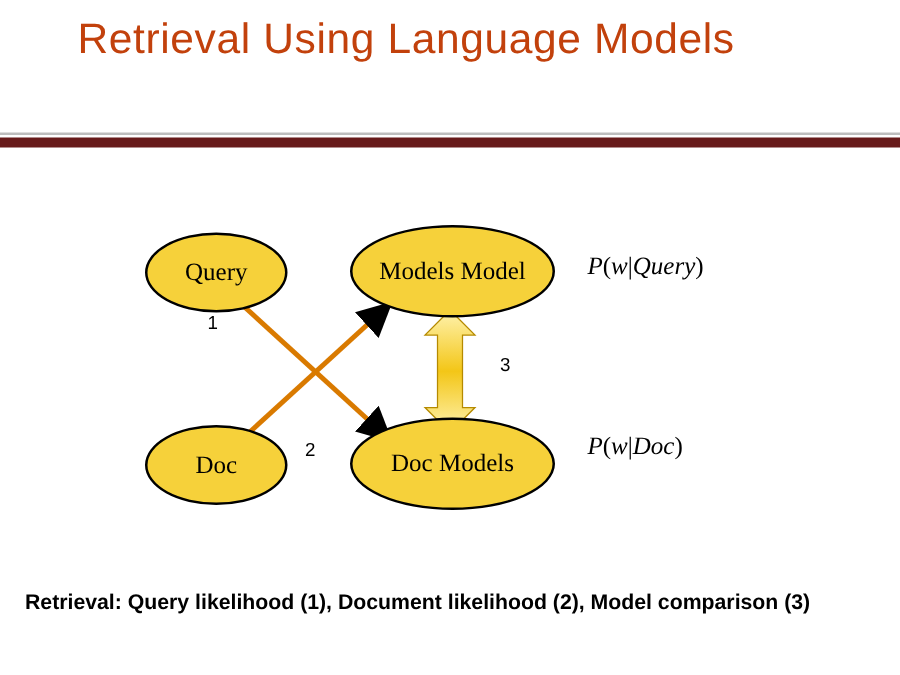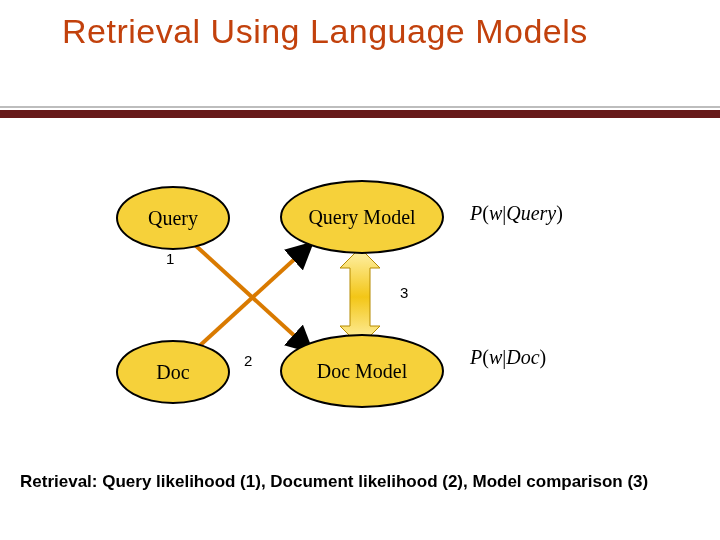--- a/index.html
+++ b/index.html
@@ -104,29 +104,29 @@
              L 360 346
              L 380 326 L 370 326 L 370 268 L 380 268 Z" fill="url(#ygrad)" stroke="#b58a00" stroke-width="1"></path>
   </g>
 </svg>
 
 <div class="node" style="left:116px; top:186px; width:110px; height:60px;">
   <span>Query</span>
 </div>
 
 <div class="node" style="left:280px; top:180px; width:160px; height:70px;">
-  <span>Query Model</span>
+  <span>Models Model</span>
 </div>
 
 <div class="node" style="left:116px; top:340px; width:110px; height:60px;">
   <span>Doc</span>
 </div>
 
 <div class="node" style="left:280px; top:334px; width:160px; height:70px;">
-  <span>Doc Model</span>
+  <span>Doc Models</span>
 </div>
 
 <div class="label" style="left:166px; top:250px;">1</div>
 <div class="label" style="left:244px; top:352px;">2</div>
 <div class="label" style="left:400px; top:284px;">3</div>
 
 <div class="formula" style="left:470px; top:202px;">
   <span style="font-style:italic;">P</span>(<span style="font-style:italic;">w</span>|<span style="font-style:italic;">Query</span>)
 </div>
 <div class="formula" style="left:470px; top:346px;">

